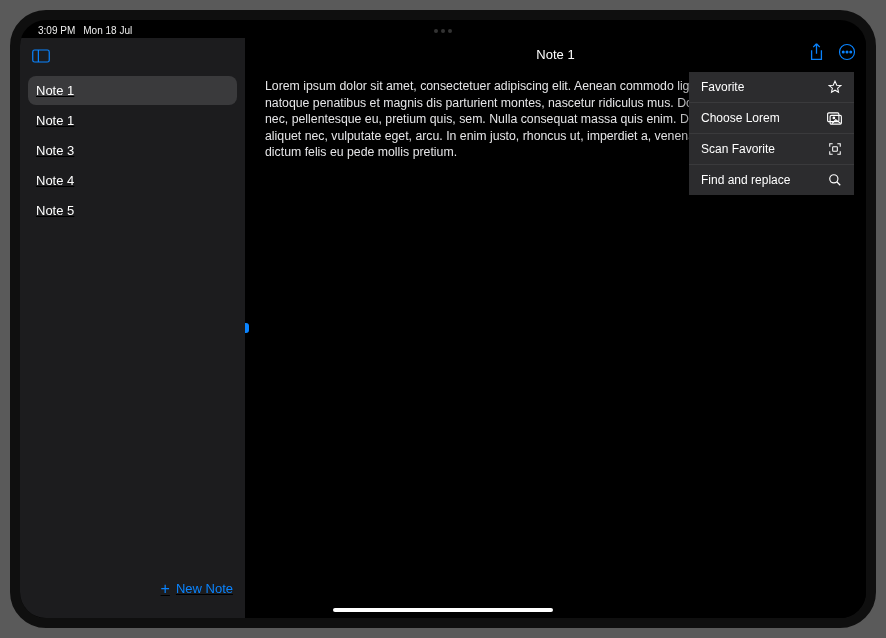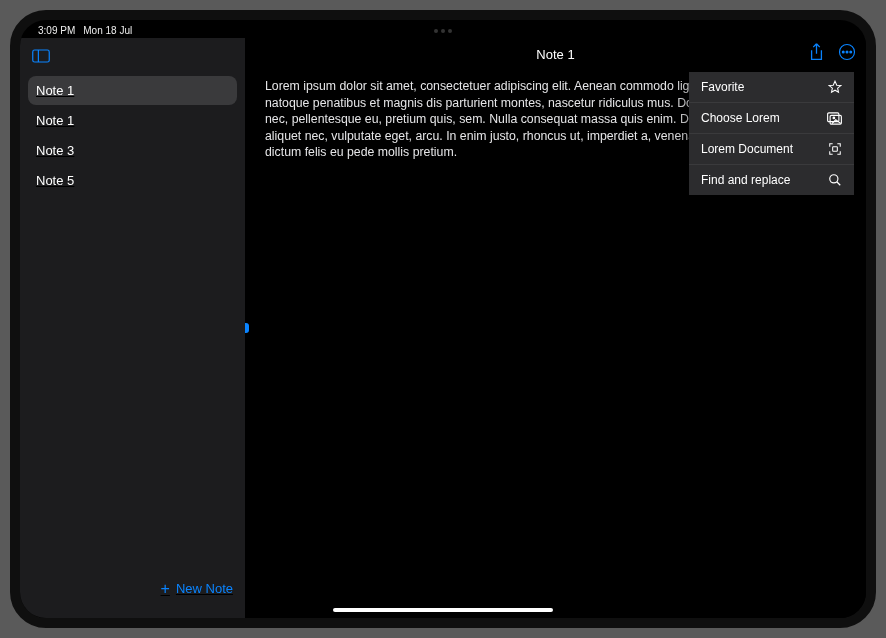--- a/index.html
+++ b/index.html
@@ -197,20 +197,21 @@
           <svg width="18" height="14" viewBox="0 0 24 18" fill="none" stroke="#0a84ff" stroke-width="1.6">
               <rect x="1" y="1" width="22" height="16" rx="2.5"></rect>
               <line x1="8.5" y1="1" x2="8.5" y2="17"></line>
             </svg>
         </span>
       </div>
       <div class="note-list">
         <div class="note-item selected">Note 1</div>
         <div class="note-item">Note 1</div>
         <div class="note-item">Note 3</div>
+        <div class="note-item">Note 4</div>
         <div class="note-item">Note 5</div>
       </div>
       <div class="sidebar-footer">
         <span class="plus">+</span>
         <span>New Note</span>
       </div>
     </div>
 
     <div class="main">
       <div class="main-header">
@@ -248,21 +249,21 @@
           <span class="p-icon">
             <svg width="15" height="13" viewBox="0 0 24 20" fill="none" stroke="#fff" stroke-width="1.8">
                 <rect x="1" y="1" width="18" height="14" rx="2"></rect>
                 <rect x="5" y="5" width="18" height="14" rx="2"></rect>
                 <circle cx="11" cy="9" r="1.3" fill="#fff"></circle>
                 <path d="M8 18 L14 12 L22 18"></path>
               </svg>
           </span>
         </div>
         <div class="popover-item">
-          <span>Lorem Document</span>
+          <span>Scan Favorite</span>
           <span class="p-icon">
             <svg width="14" height="14" viewBox="0 0 24 24" fill="none" stroke="#fff" stroke-width="1.8">
                 <path d="M3 8 L3 3 L8 3 M16 3 L21 3 L21 8 M21 16 L21 21 L16 21 M8 21 L3 21 L3 16"></path>
                 <rect x="8" y="8" width="8" height="8" rx="1"></rect>
               </svg>
           </span>
         </div>
         <div class="popover-item">
           <span>Find and replace</span>
           <span class="p-icon">

